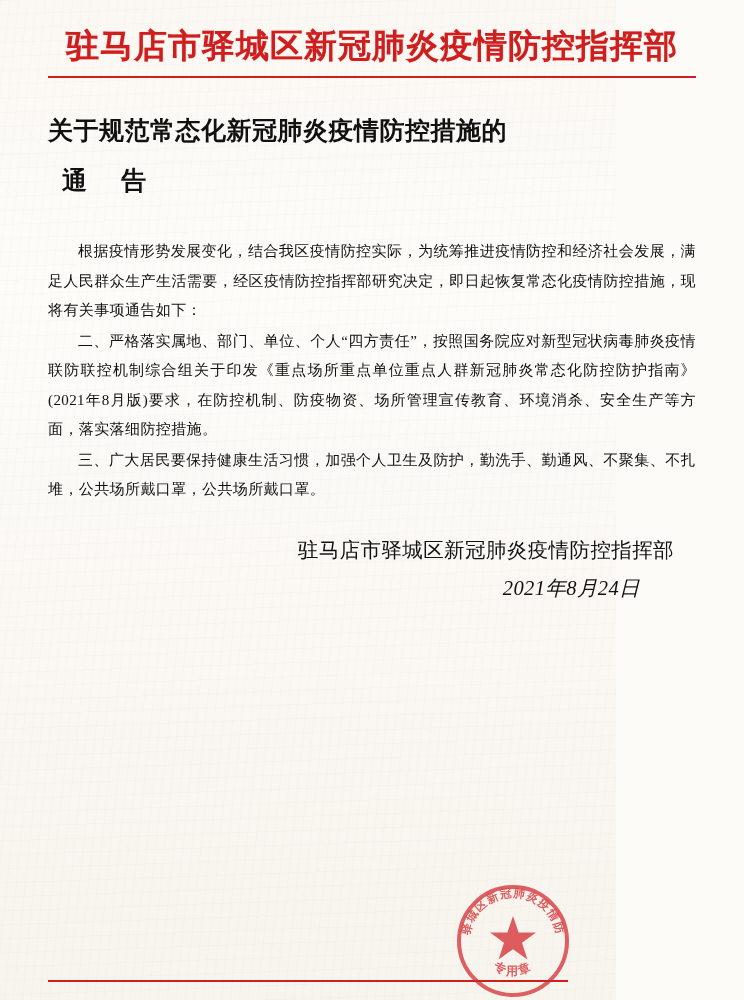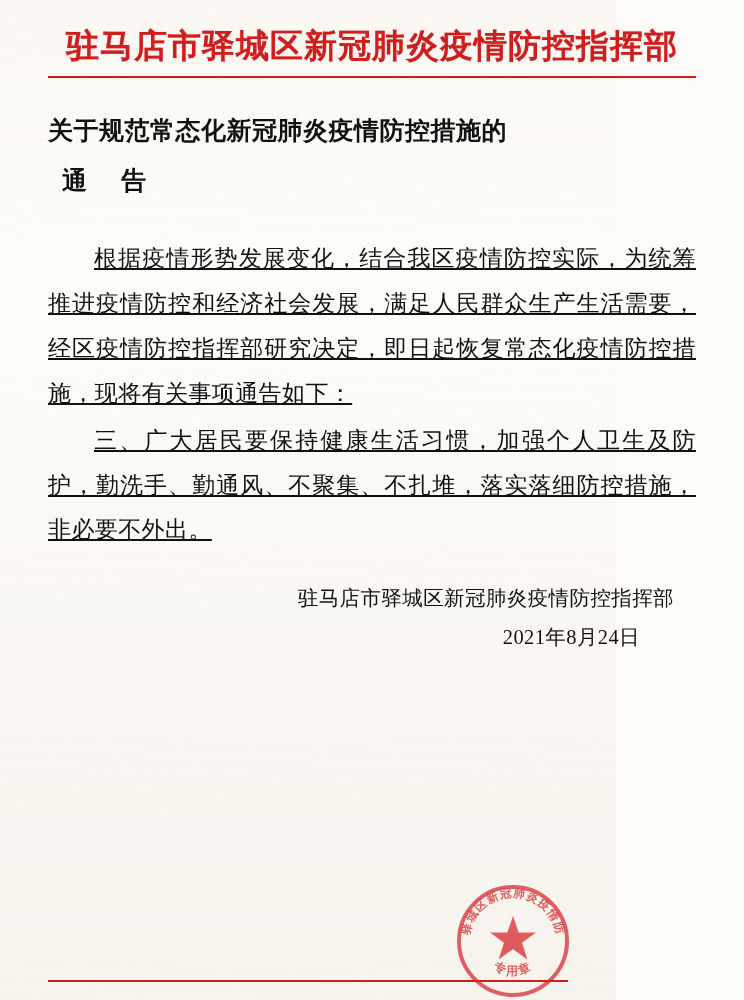--- a/index.html
+++ b/index.html
@@ -67,45 +67,45 @@
   }
   .doc-title .line2 {
     display: block;
     letter-spacing: 14px;
     margin-top: 12px;
     text-indent: 14px;
   }
 
   .body-text {
     margin-top: 38px;
-    font-size: 23px;
+    font-size: 15px;
     line-height: 1.95;
     color: #111;
     text-align: justify;
     letter-spacing: 0.4px;
-    text-decoration: underline;
   }
   .body-text p {
     margin: 0 0 2px 0;
     text-indent: 2em;
   }
 
   .signature {
     margin-top: 26px;
     text-align: right;
     font-size: 20.5px;
     line-height: 1.9;
     color: #111;
     letter-spacing: 0.4px;
     padding-right: 22px;
     position: relative;
     z-index: 2;
   }
   .signature .date {
     padding-right: 34px;
+    font-style: italic;
   }
 
   
   .seal {
     position: absolute;
     left: 452px;
     top: 880px;
     width: 122px;
     height: 122px;
     z-index: 5;
@@ -132,21 +132,22 @@
     <div class="masthead">驻马店市驿城区新冠肺炎疫情防控指挥部</div>
     <div class="masthead-rule"></div>
 
     <div class="doc-title">
       <span>关于规范常态化新冠肺炎疫情防控措施的</span>
       <span class="line2">通 告</span>
     </div>
 
     <div class="body-text">
       <p>根据疫情形势发展变化，结合我区疫情防控实际，为统筹推进疫情防控和经济社会发展，满足人民群众生产生活需要，经区疫情防控指挥部研究决定，即日起恢复常态化疫情防控措施，现将有关事项通告如下：</p>
-      <p>三、广大居民要保持健康生活习惯，加强个人卫生及防护，勤洗手、勤通风、不聚集、不扎堆，落实落细防控措施，非必要不外出。</p>
+      <p>二、严格落实属地、部门、单位、个人“四方责任”，按照国务院应对新型冠状病毒肺炎疫情联防联控机制综合组关于印发《重点场所重点单位重点人群新冠肺炎常态化防控防护指南》(2021年8月版)要求，在防控机制、防疫物资、场所管理宣传教育、环境消杀、安全生产等方面，落实落细防控措施。</p>
+      <p>三、广大居民要保持健康生活习惯，加强个人卫生及防护，勤洗手、勤通风、不聚集、不扎堆，公共场所戴口罩，公共场所戴口罩。</p>
     </div>
 
     <div class="signature">
       <div>驻马店市驿城区新冠肺炎疫情防控指挥部</div>
       <div class="date">2021年8月24日</div>
     </div>
 
   </div>
 
   <div class="seal">

